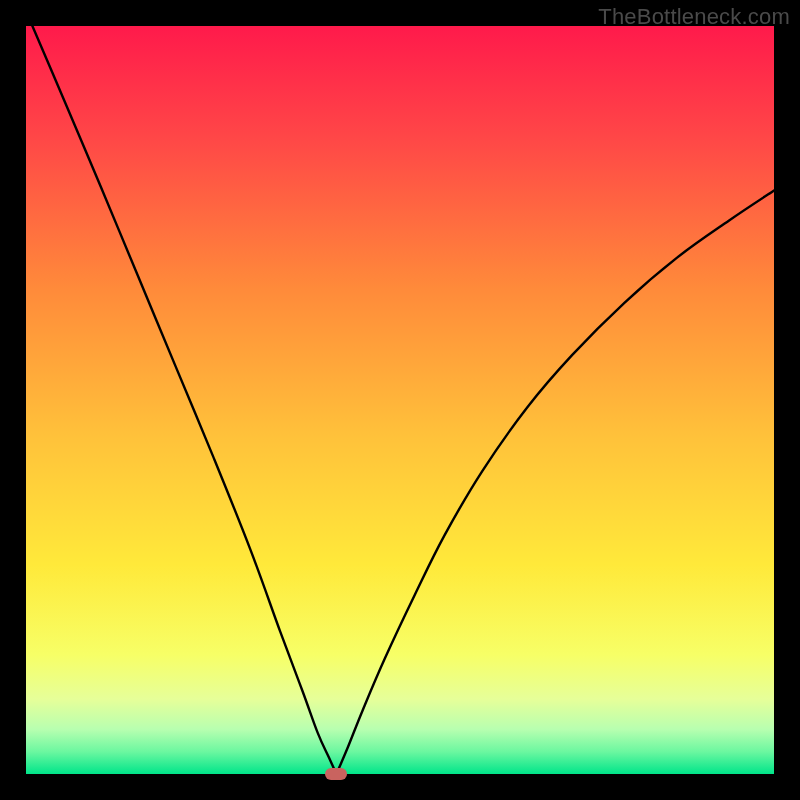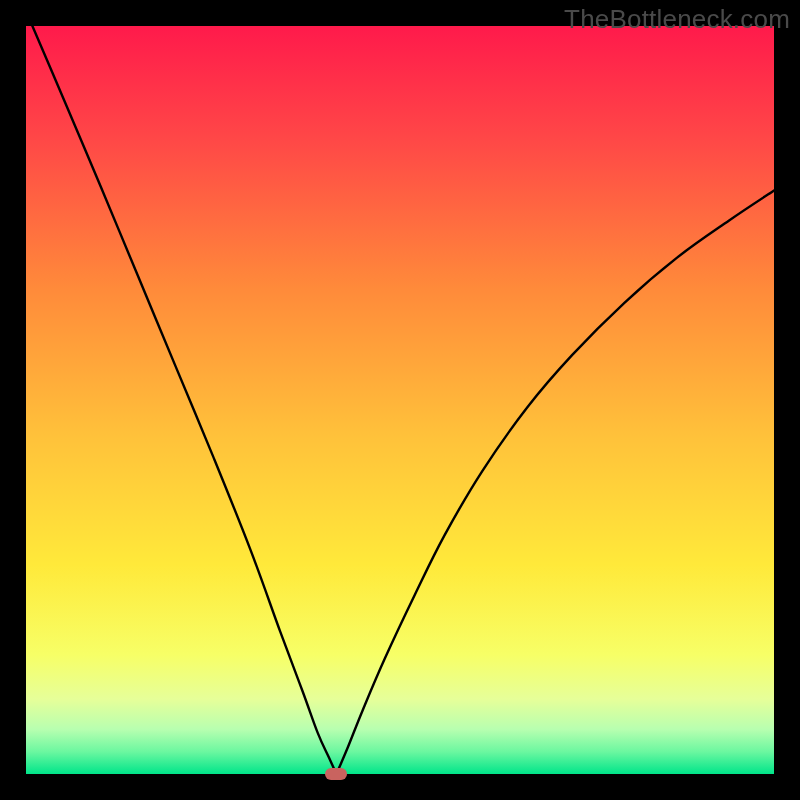--- a/index.html
+++ b/index.html
@@ -15,21 +15,21 @@
     position: relative;
     width: 800px;
     height: 800px;
     background: #000;
   }
   .watermark {
     position: absolute;
     top: 4px;
     right: 10px;
     color: #4a4a4a;
-    font-size: 26px;
+    font-size: 22px;
     font-weight: 400;
     letter-spacing: 0.2px;
     z-index: 5;
   }
   .plot-area {
     position: absolute;
     left: 26px;
     top: 26px;
     width: 748px;
     height: 748px;

